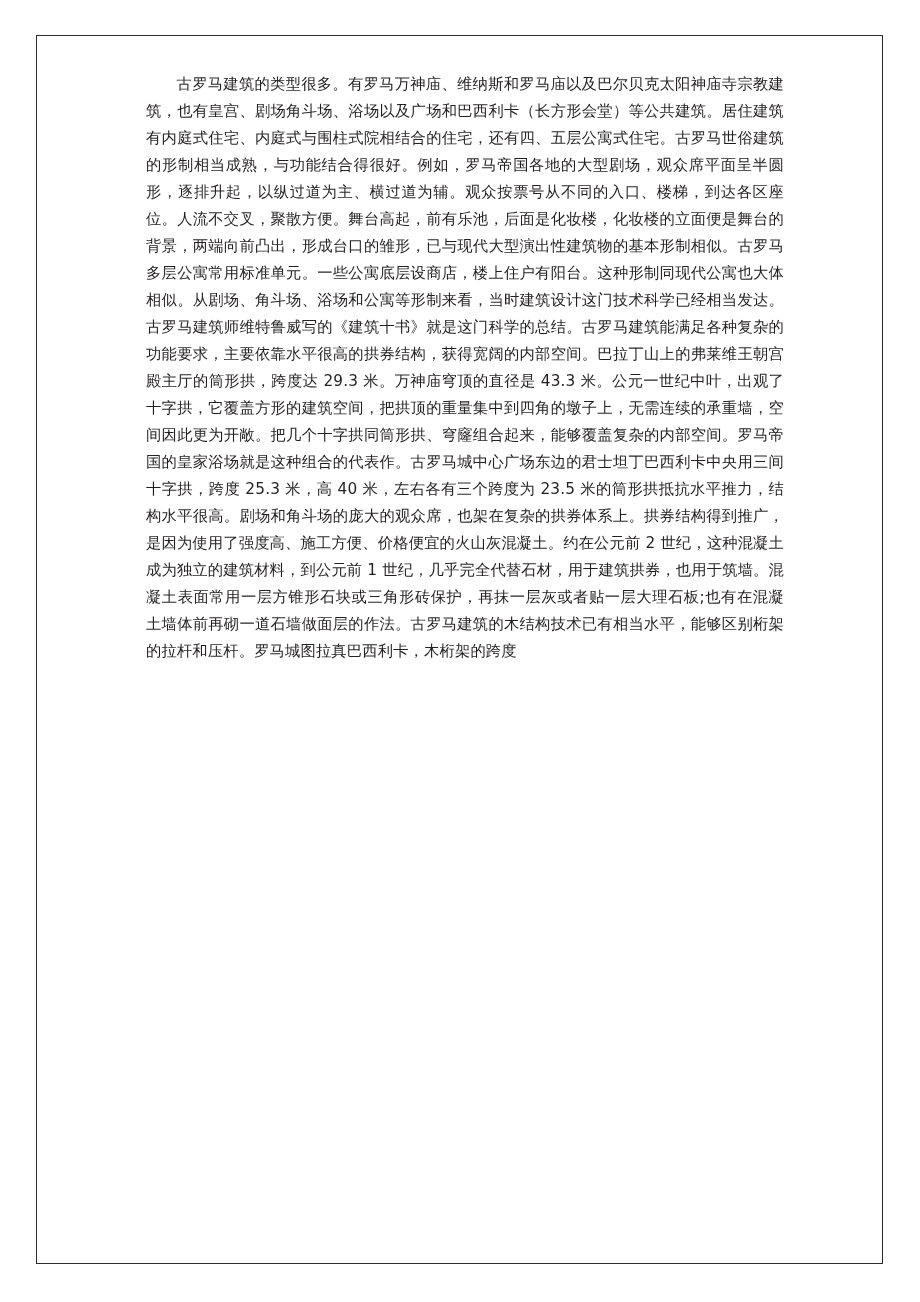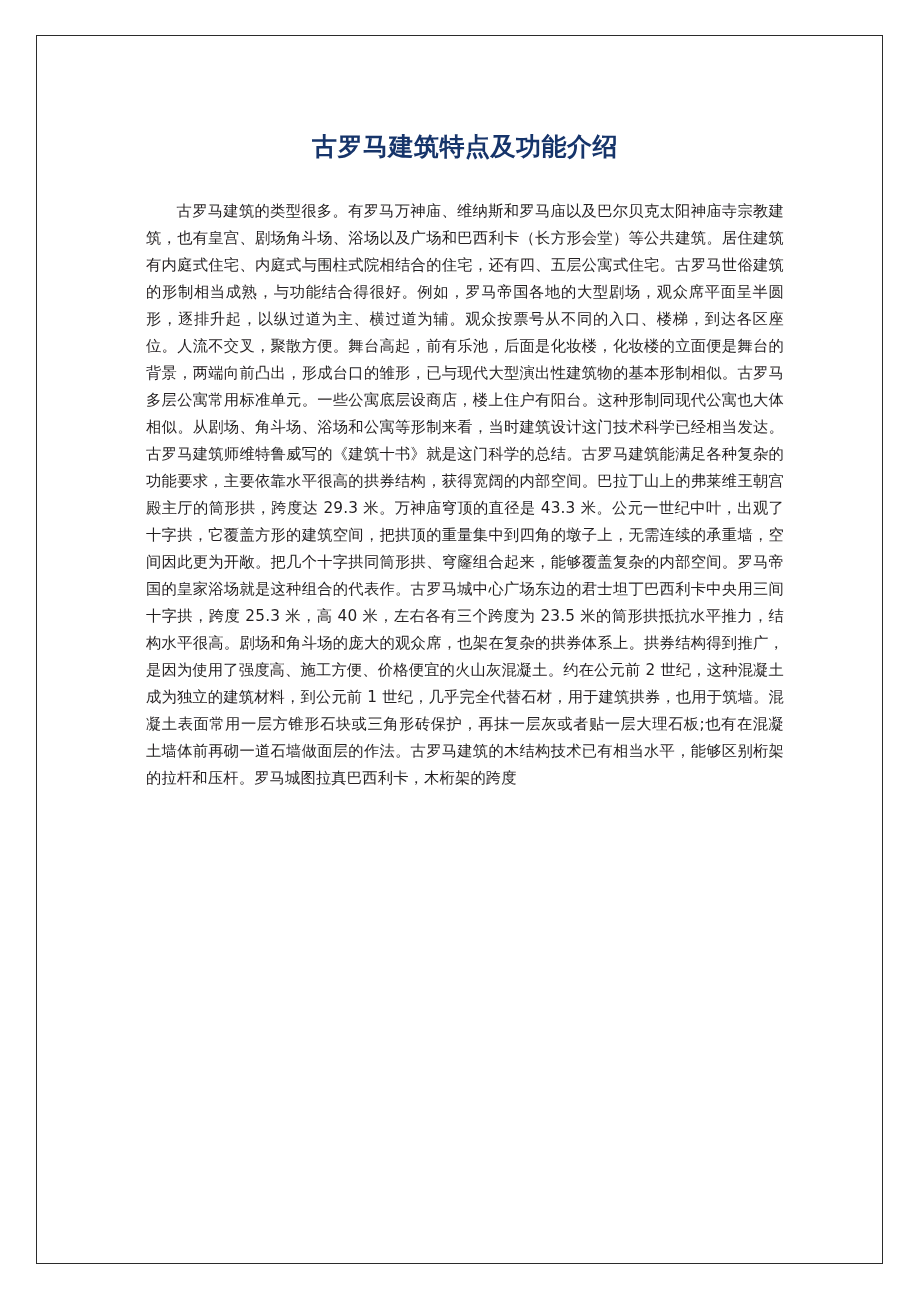--- a/index.html
+++ b/index.html
@@ -82,19 +82,18 @@
   }
 </style>
 </head>
 <body>
 
 <div id="page">
 
   <div id="page-frame"></div>
 
   <div id="content">
-    <h1 id="doc-title">古罗马建筑特点及功能介绍</h1>
 
     <p id="body-text">古罗马建筑的类型很多。有罗马万神庙、维纳斯和罗马庙以及巴尔贝克太阳神庙寺宗教建筑，也有皇宫、剧场角斗场、浴场以及广场和巴西利卡（长方形会堂）等公共建筑。居住建筑有内庭式住宅、内庭式与围柱式院相结合的住宅，还有四、五层公寓式住宅。古罗马世俗建筑的形制相当成熟，与功能结合得很好。例如，罗马帝国各地的大型剧场，观众席平面呈半圆形，逐排升起，以纵过道为主、横过道为辅。观众按票号从不同的入口、楼梯，到达各区座位。人流不交叉，聚散方便。舞台高起，前有乐池，后面是化妆楼，化妆楼的立面便是舞台的背景，两端向前凸出，形成台口的雏形，已与现代大型演出性建筑物的基本形制相似。古罗马多层公寓常用标准单元。一些公寓底层设商店，楼上住户有阳台。这种形制同现代公寓也大体相似。从剧场、角斗场、浴场和公寓等形制来看，当时建筑设计这门技术科学已经相当发达。古罗马建筑师维特鲁威写的《建筑十书》就是这门科学的总结。古罗马建筑能满足各种复杂的功能要求，主要依靠水平很高的拱券结构，获得宽阔的内部空间。巴拉丁山上的弗莱维王朝宫殿主厅的筒形拱，跨度达 29.3 米。万神庙穹顶的直径是 43.3 米。公元一世纪中叶，出观了十字拱，它覆盖方形的建筑空间，把拱顶的重量集中到四角的墩子上，无需连续的承重墙，空间因此更为开敞。把几个十字拱同筒形拱、穹窿组合起来，能够覆盖复杂的内部空间。罗马帝国的皇家浴场就是这种组合的代表作。古罗马城中心广场东边的君士坦丁巴西利卡中央用三间十字拱，跨度 25.3 米，高 40 米，左右各有三个跨度为 23.5 米的筒形拱抵抗水平推力，结构水平很高。剧场和角斗场的庞大的观众席，也架在复杂的拱券体系上。拱券结构得到推广，是因为使用了强度高、施工方便、价格便宜的火山灰混凝土。约在公元前 2 世纪，这种混凝土成为独立的建筑材料，到公元前 1 世纪，几乎完全代替石材，用于建筑拱券，也用于筑墙。混凝土表面常用一层方锥形石块或三角形砖保护，再抹一层灰或者贴一层大理石板;也有在混凝土墙体前再砌一道石墙做面层的作法。古罗马建筑的木结构技术已有相当水平，能够区别桁架的拉杆和压杆。罗马城图拉真巴西利卡，木桁架的跨度</p>
   </div>
 
 
 </div>
 
 </body></html>

